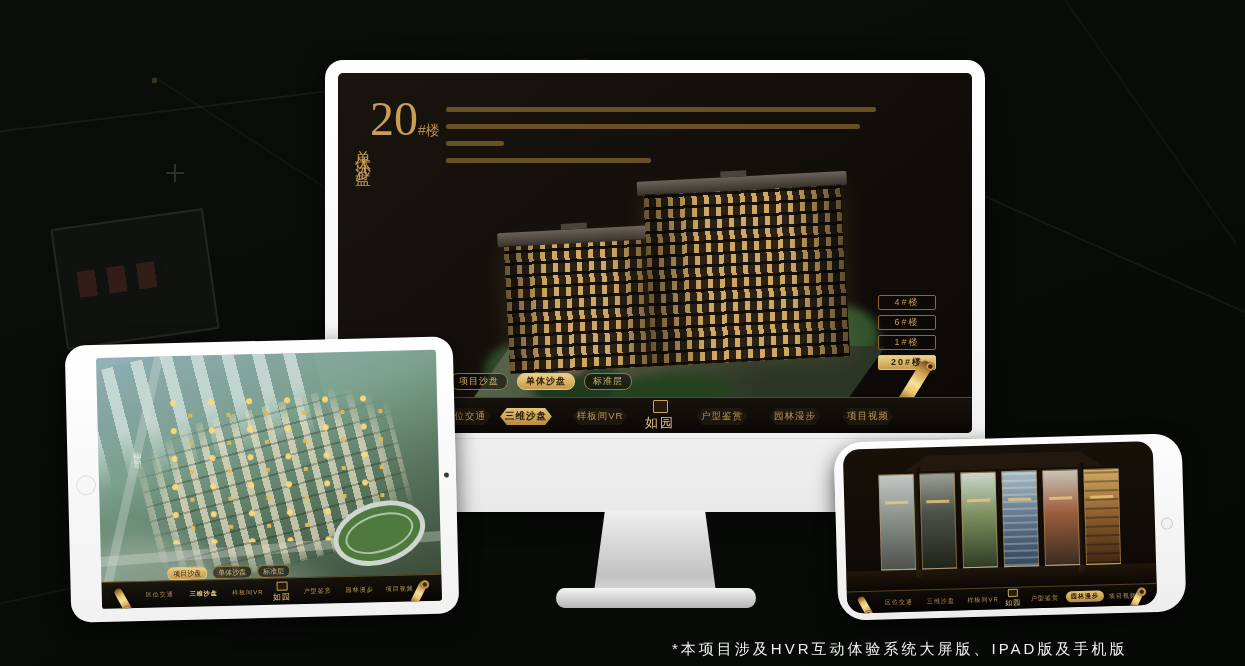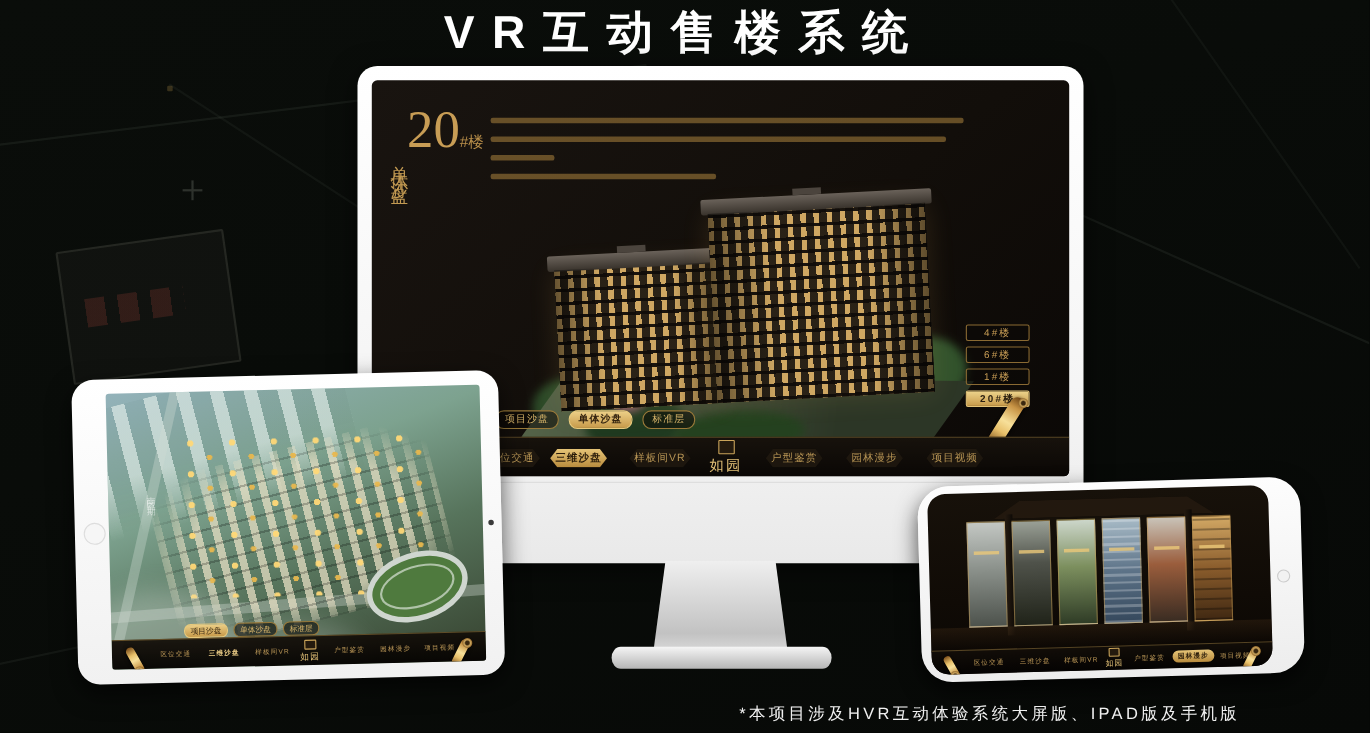--- a/index.html
+++ b/index.html
@@ -205,21 +205,20 @@
   <div class="bg-road r1"></div>
   <div class="bg-road r2"></div>
   <div class="bg-road r3"></div>
   <div class="bg-road r4"></div>
   <div class="bg-road r5"></div>
   <div class="bg-plaque"></div>
   <div class="bg-star"></div>
   <div class="bg-speck" style="left:340px;top:122px;"></div>
   <div class="bg-speck" style="left:152px;top:78px;"></div>
 
-  <div class="page-title">VR互动售楼系统</div>
 
   <div class="monitor">
     <div class="monitor-screen">
 
       <div class="hero">
         <span class="hero-num">20</span><span class="hero-suffix">#楼</span>
       </div>
       <div class="hero-sub">单体沙盘</div>
 
       <div class="desc">

